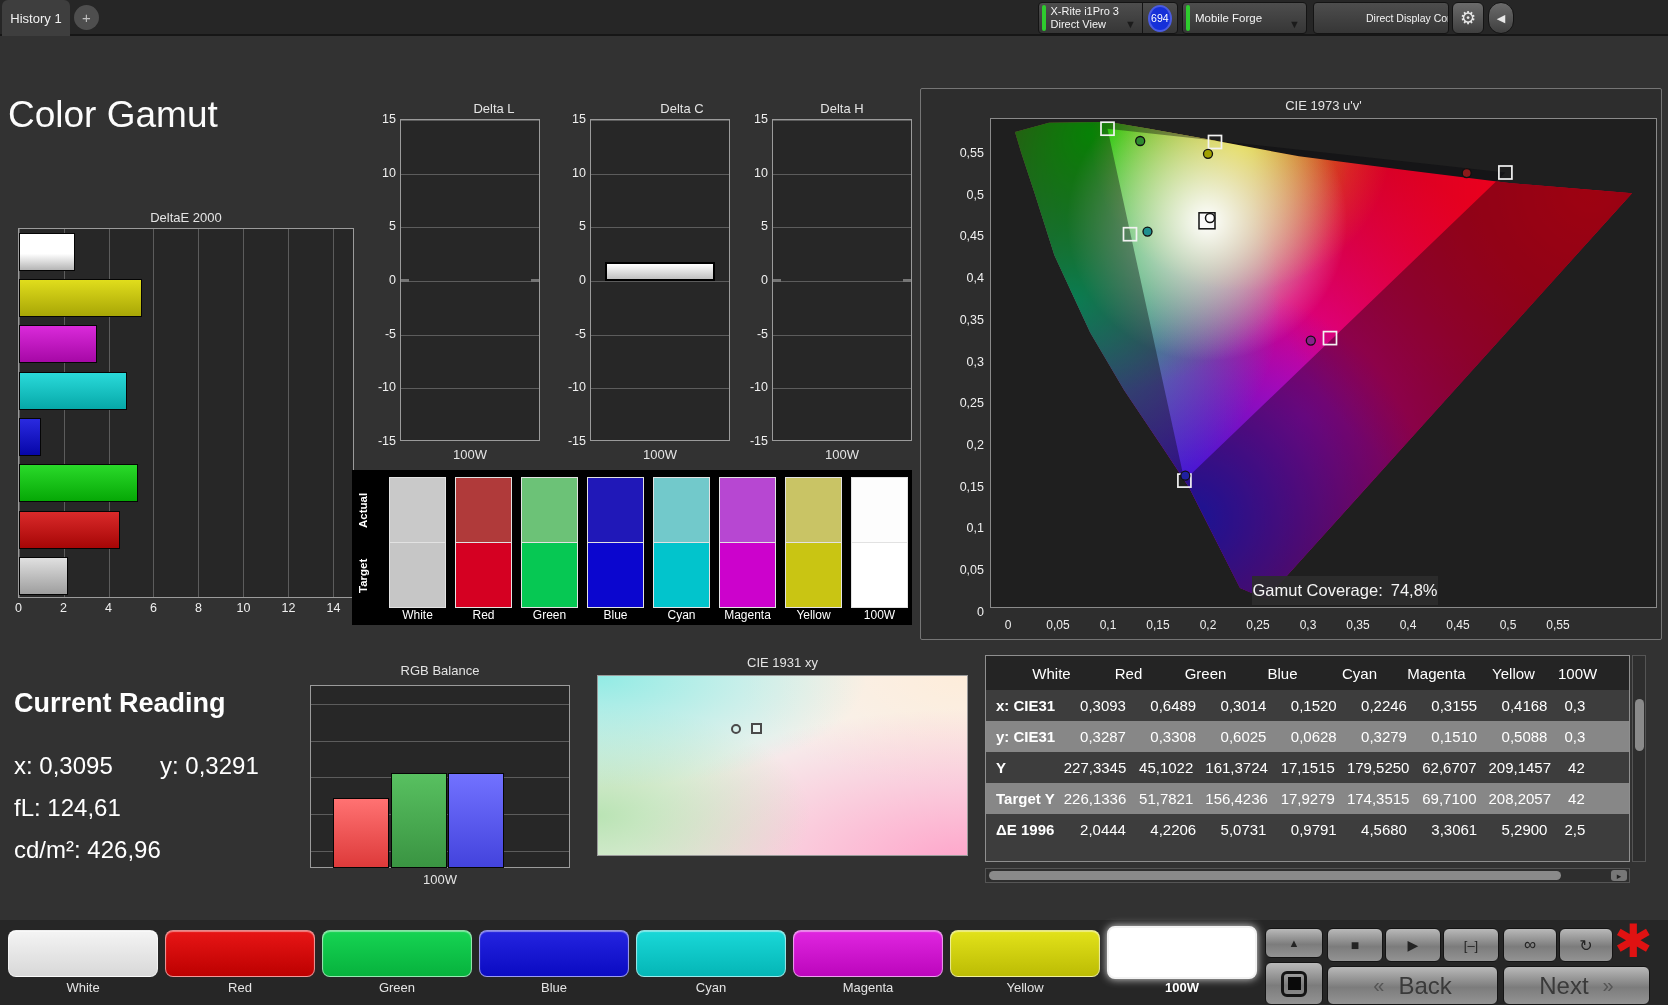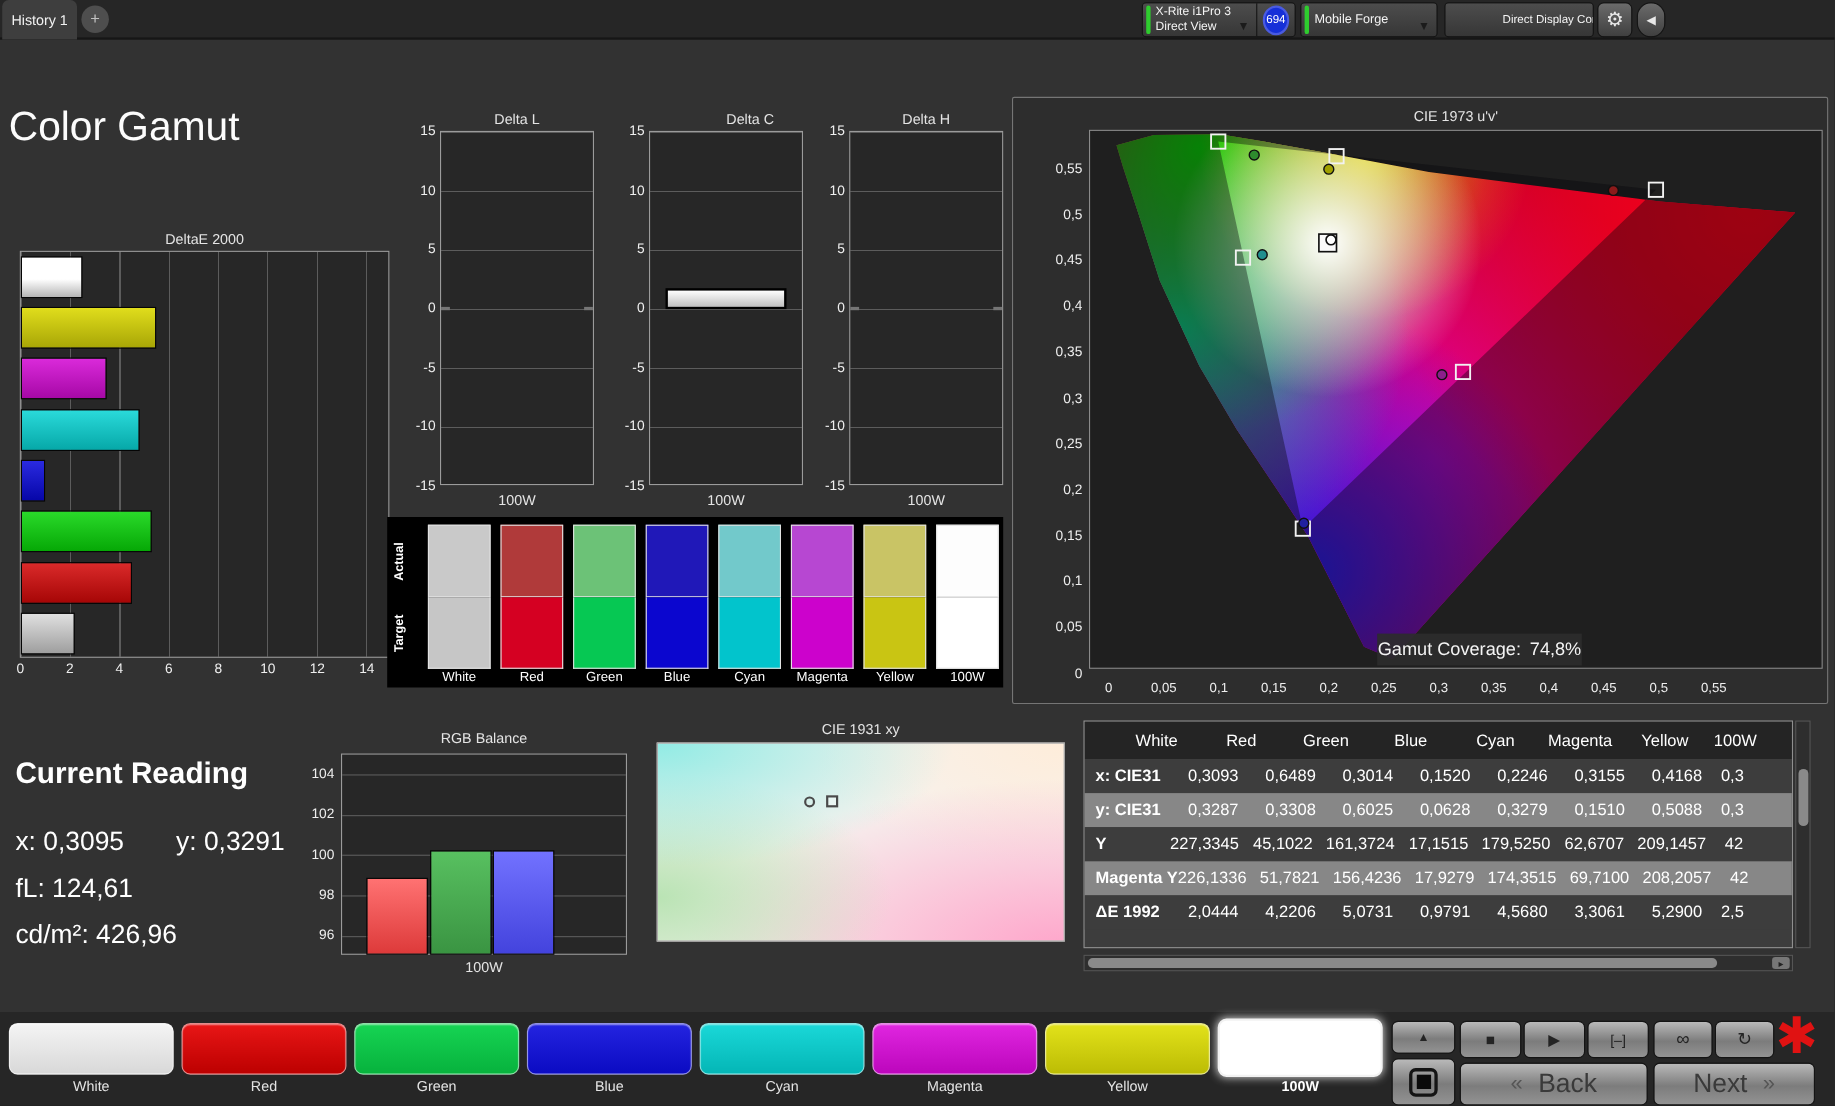--- a/index.html
+++ b/index.html
@@ -162,21 +162,21 @@
   <span style="width:45px;">0</span>
       <span style="width:45px;">2</span>
       <span style="width:45px;">4</span>
       <span style="width:45px;">6</span>
       <span style="width:45px;">8</span>
       <span style="width:45px;">10</span>
       <span style="width:45px;">12</span>
       <span style="width:45px;">14</span>
     </div>
 
-  <div class="abs charttitle" style="left:400px;top:101px;width:140px;">Delta L</div>
+  <div class="abs charttitle" style="left:424px;top:101px;width:140px;">Delta L</div>
   <div class="abs charttitle" style="left:612px;top:101px;width:140px;">Delta C</div>
   <div class="abs charttitle" style="left:772px;top:101px;width:140px;">Delta H</div>
 
   <div class="abs vticks" style="left:354px;top:111px;width:42px;height:338px;">
       <span>15</span>
       <span>10</span>
       <span>5</span>
       <span>0</span>
       <span>-5</span>
       <span>-10</span>
@@ -367,27 +367,20 @@
   <div class="abs" style="left:14px;top:752px;font-size:24px;">
     <span>x:</span> <span>0,3095</span></div>
   <div class="abs" style="left:160px;top:752px;font-size:24px;">
     <span>y:</span> <span>0,3291</span></div>
   <div class="abs" style="left:14px;top:794px;font-size:24px;">
     <span>fL:</span> <span>124,61</span></div>
   <div class="abs" style="left:14px;top:836px;font-size:24px;">
     <span>cd/m²:</span> <span>426,96</span></div>
 
   <div class="abs charttitle" style="left:310px;top:663px;width:260px;">RGB Balance</div>
-  <div class="abs vticks" style="left:262px;top:695px;width:42px;height:163px;">
-      <span>104</span>
-      <span>102</span>
-      <span>100</span>
-      <span>98</span>
-      <span>96</span>
-    </div>
   <div class="abs plot" style="left:310px;top:685px;width:260px;height:183px;">
     <div class="gline" style="top:18px;"></div>
       <div class="gline" style="top:55px;"></div>
     <div class="gline" style="top:91px;"></div>
       <div class="gline" style="top:128px;"></div>
     <div class="gline" style="top:165px;"></div>
     <div class="rbar" style="left:22px;top:112px;height:70px;background:linear-gradient(180deg,#ff7272,#dd3a3a);"></div>
     <div class="rbar" style="left:80px;top:87px;height:95px;background:linear-gradient(180deg,#58c060,#3a9442);"></div>
     <div class="rbar" style="left:137px;top:87px;height:95px;background:linear-gradient(180deg,#7272ff,#4343dd);"></div>
   </div>
@@ -443,32 +436,32 @@
         <div class="tc">227,3345</div>
         <div class="tc">45,1022</div>
         <div class="tc">161,3724</div>
         <div class="tc">17,1515</div>
         <div class="tc">179,5250</div>
         <div class="tc">62,6707</div>
         <div class="tc">209,1457</div>
         <div class="tc last">42</div>
       </div>
         <div class="tr">
-        <div class="tc lbl">Magenta Y</div>
+        <div class="tc lbl">Target Y</div>
         <div class="tc">226,1336</div>
         <div class="tc">51,7821</div>
         <div class="tc">156,4236</div>
         <div class="tc">17,9279</div>
         <div class="tc">174,3515</div>
         <div class="tc">69,7100</div>
         <div class="tc">208,2057</div>
         <div class="tc last">42</div>
       </div>
         <div class="tr">
-        <div class="tc lbl">ΔE 1992</div>
+        <div class="tc lbl">ΔE 1996</div>
         <div class="tc">2,0444</div>
         <div class="tc">4,2206</div>
         <div class="tc">5,0731</div>
         <div class="tc">0,9791</div>
         <div class="tc">4,5680</div>
         <div class="tc">3,3061</div>
         <div class="tc">5,2900</div>
         <div class="tc last">2,5</div>
       </div>
       </div>

